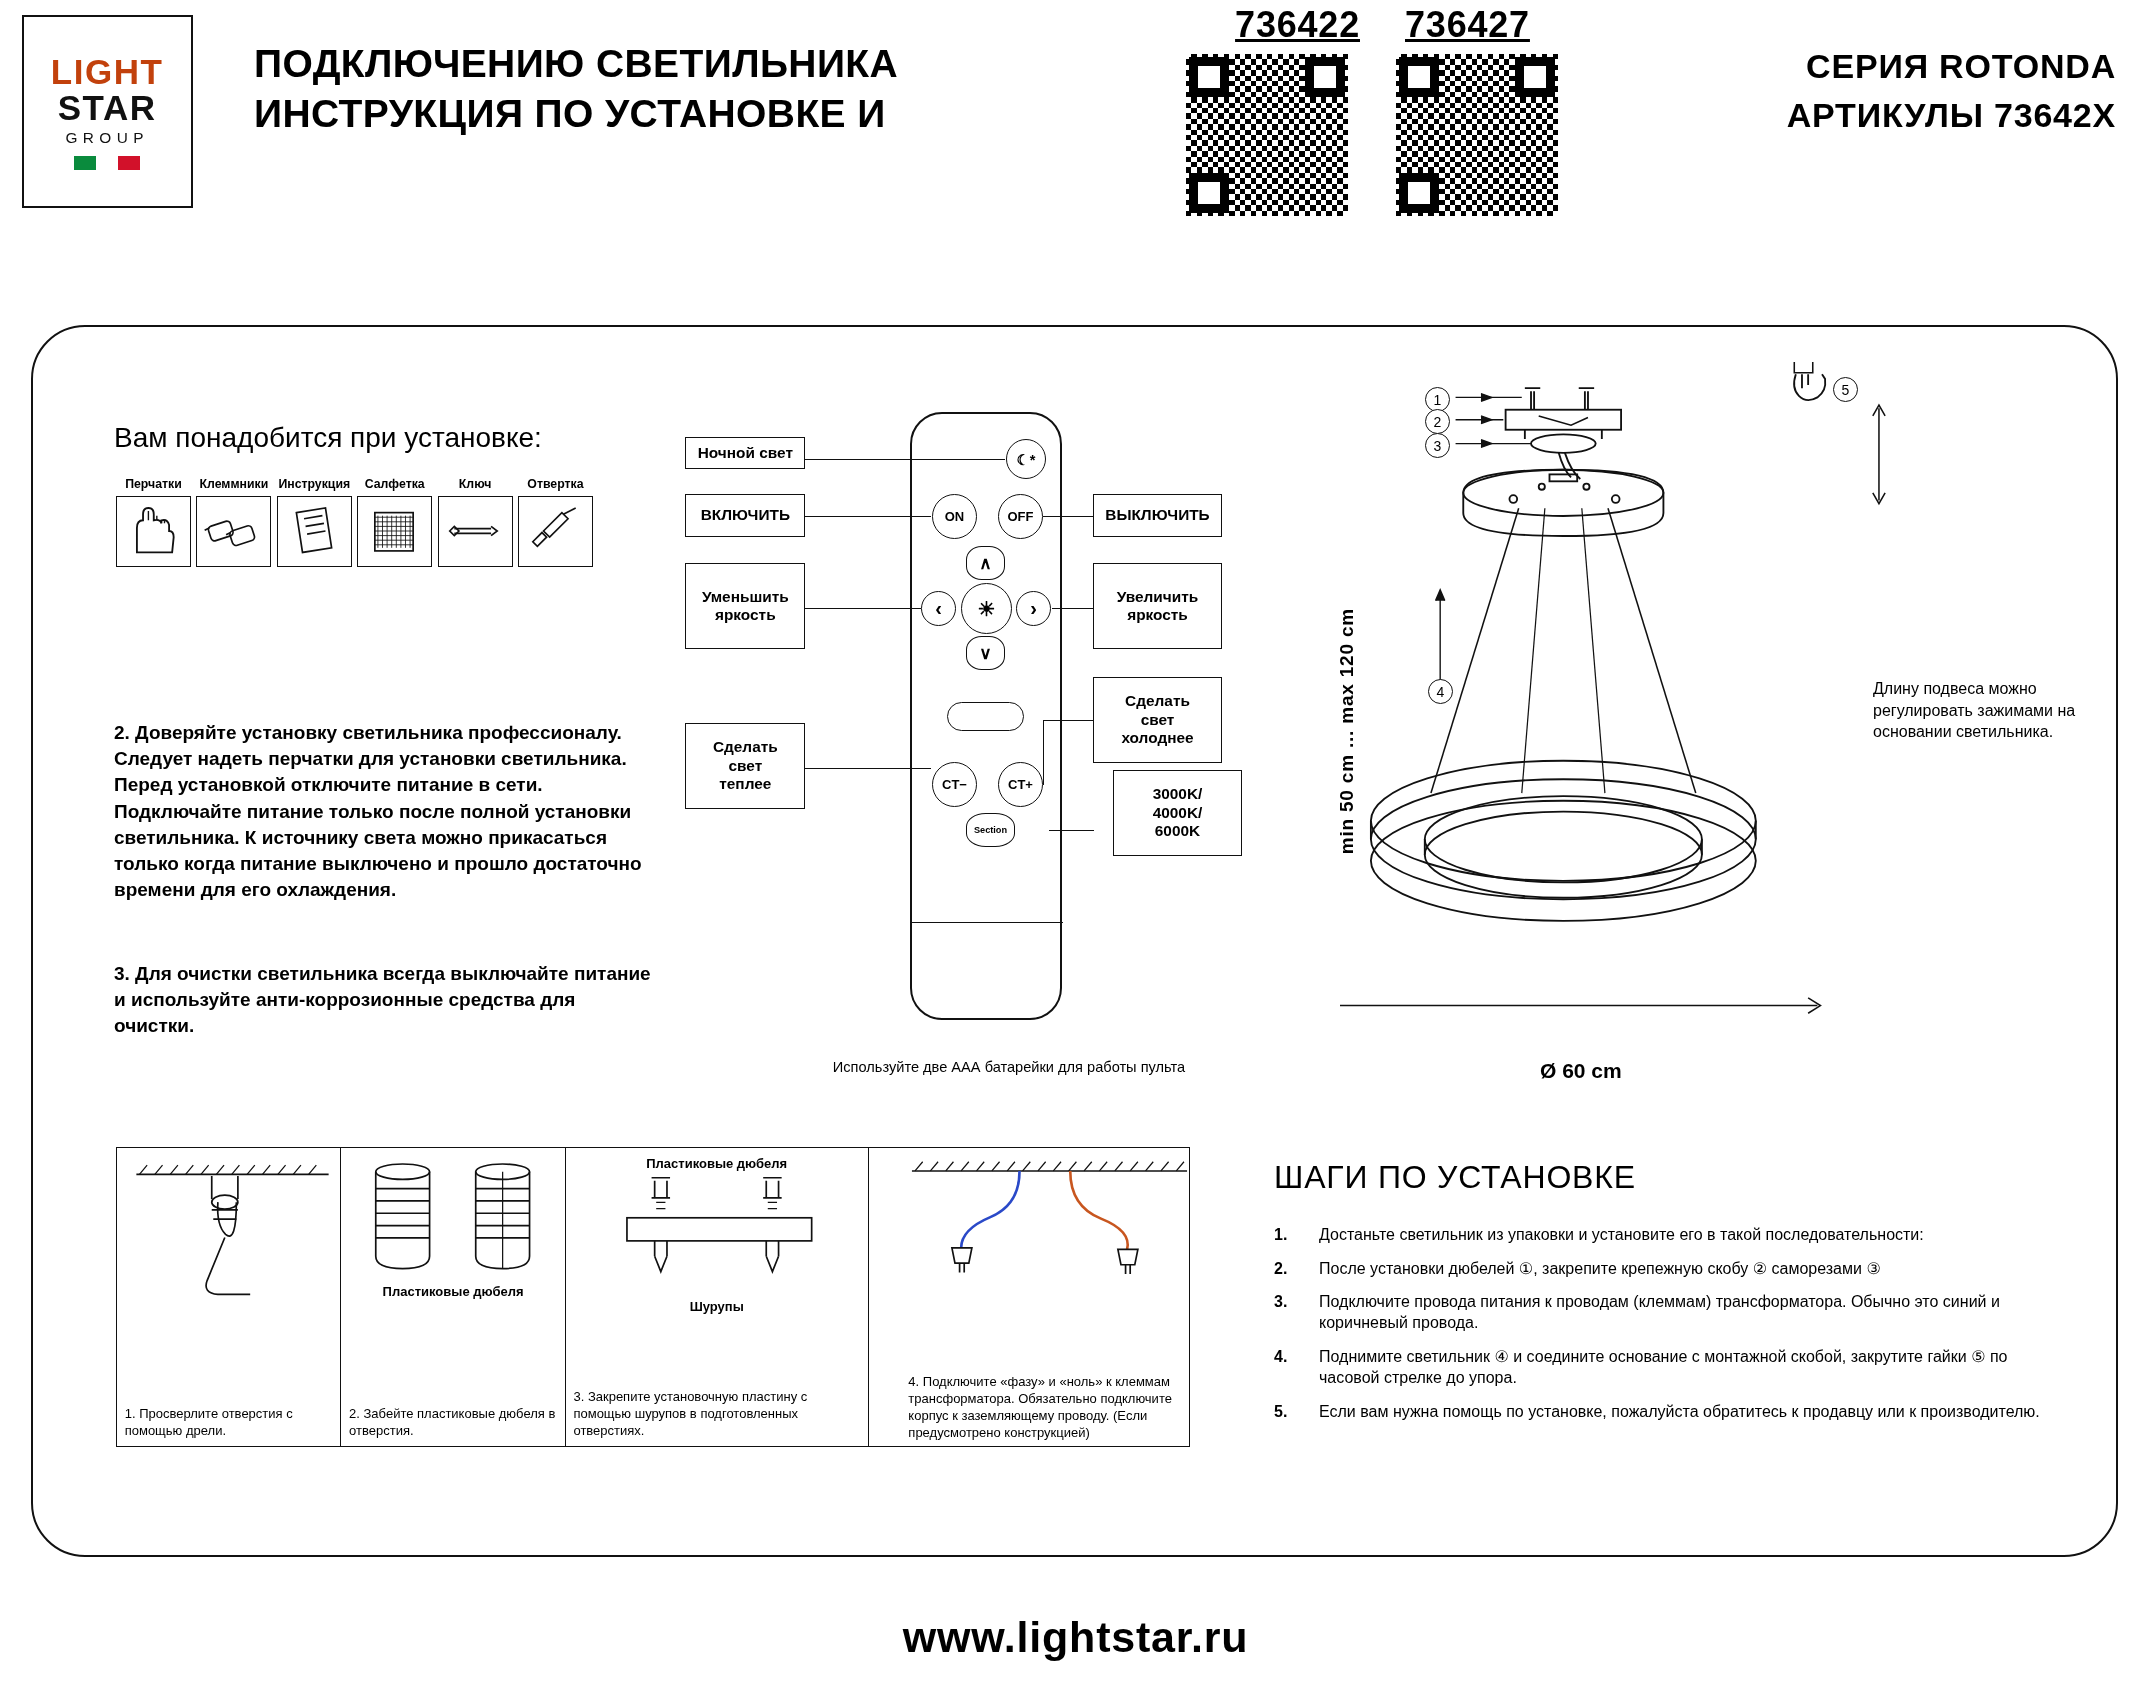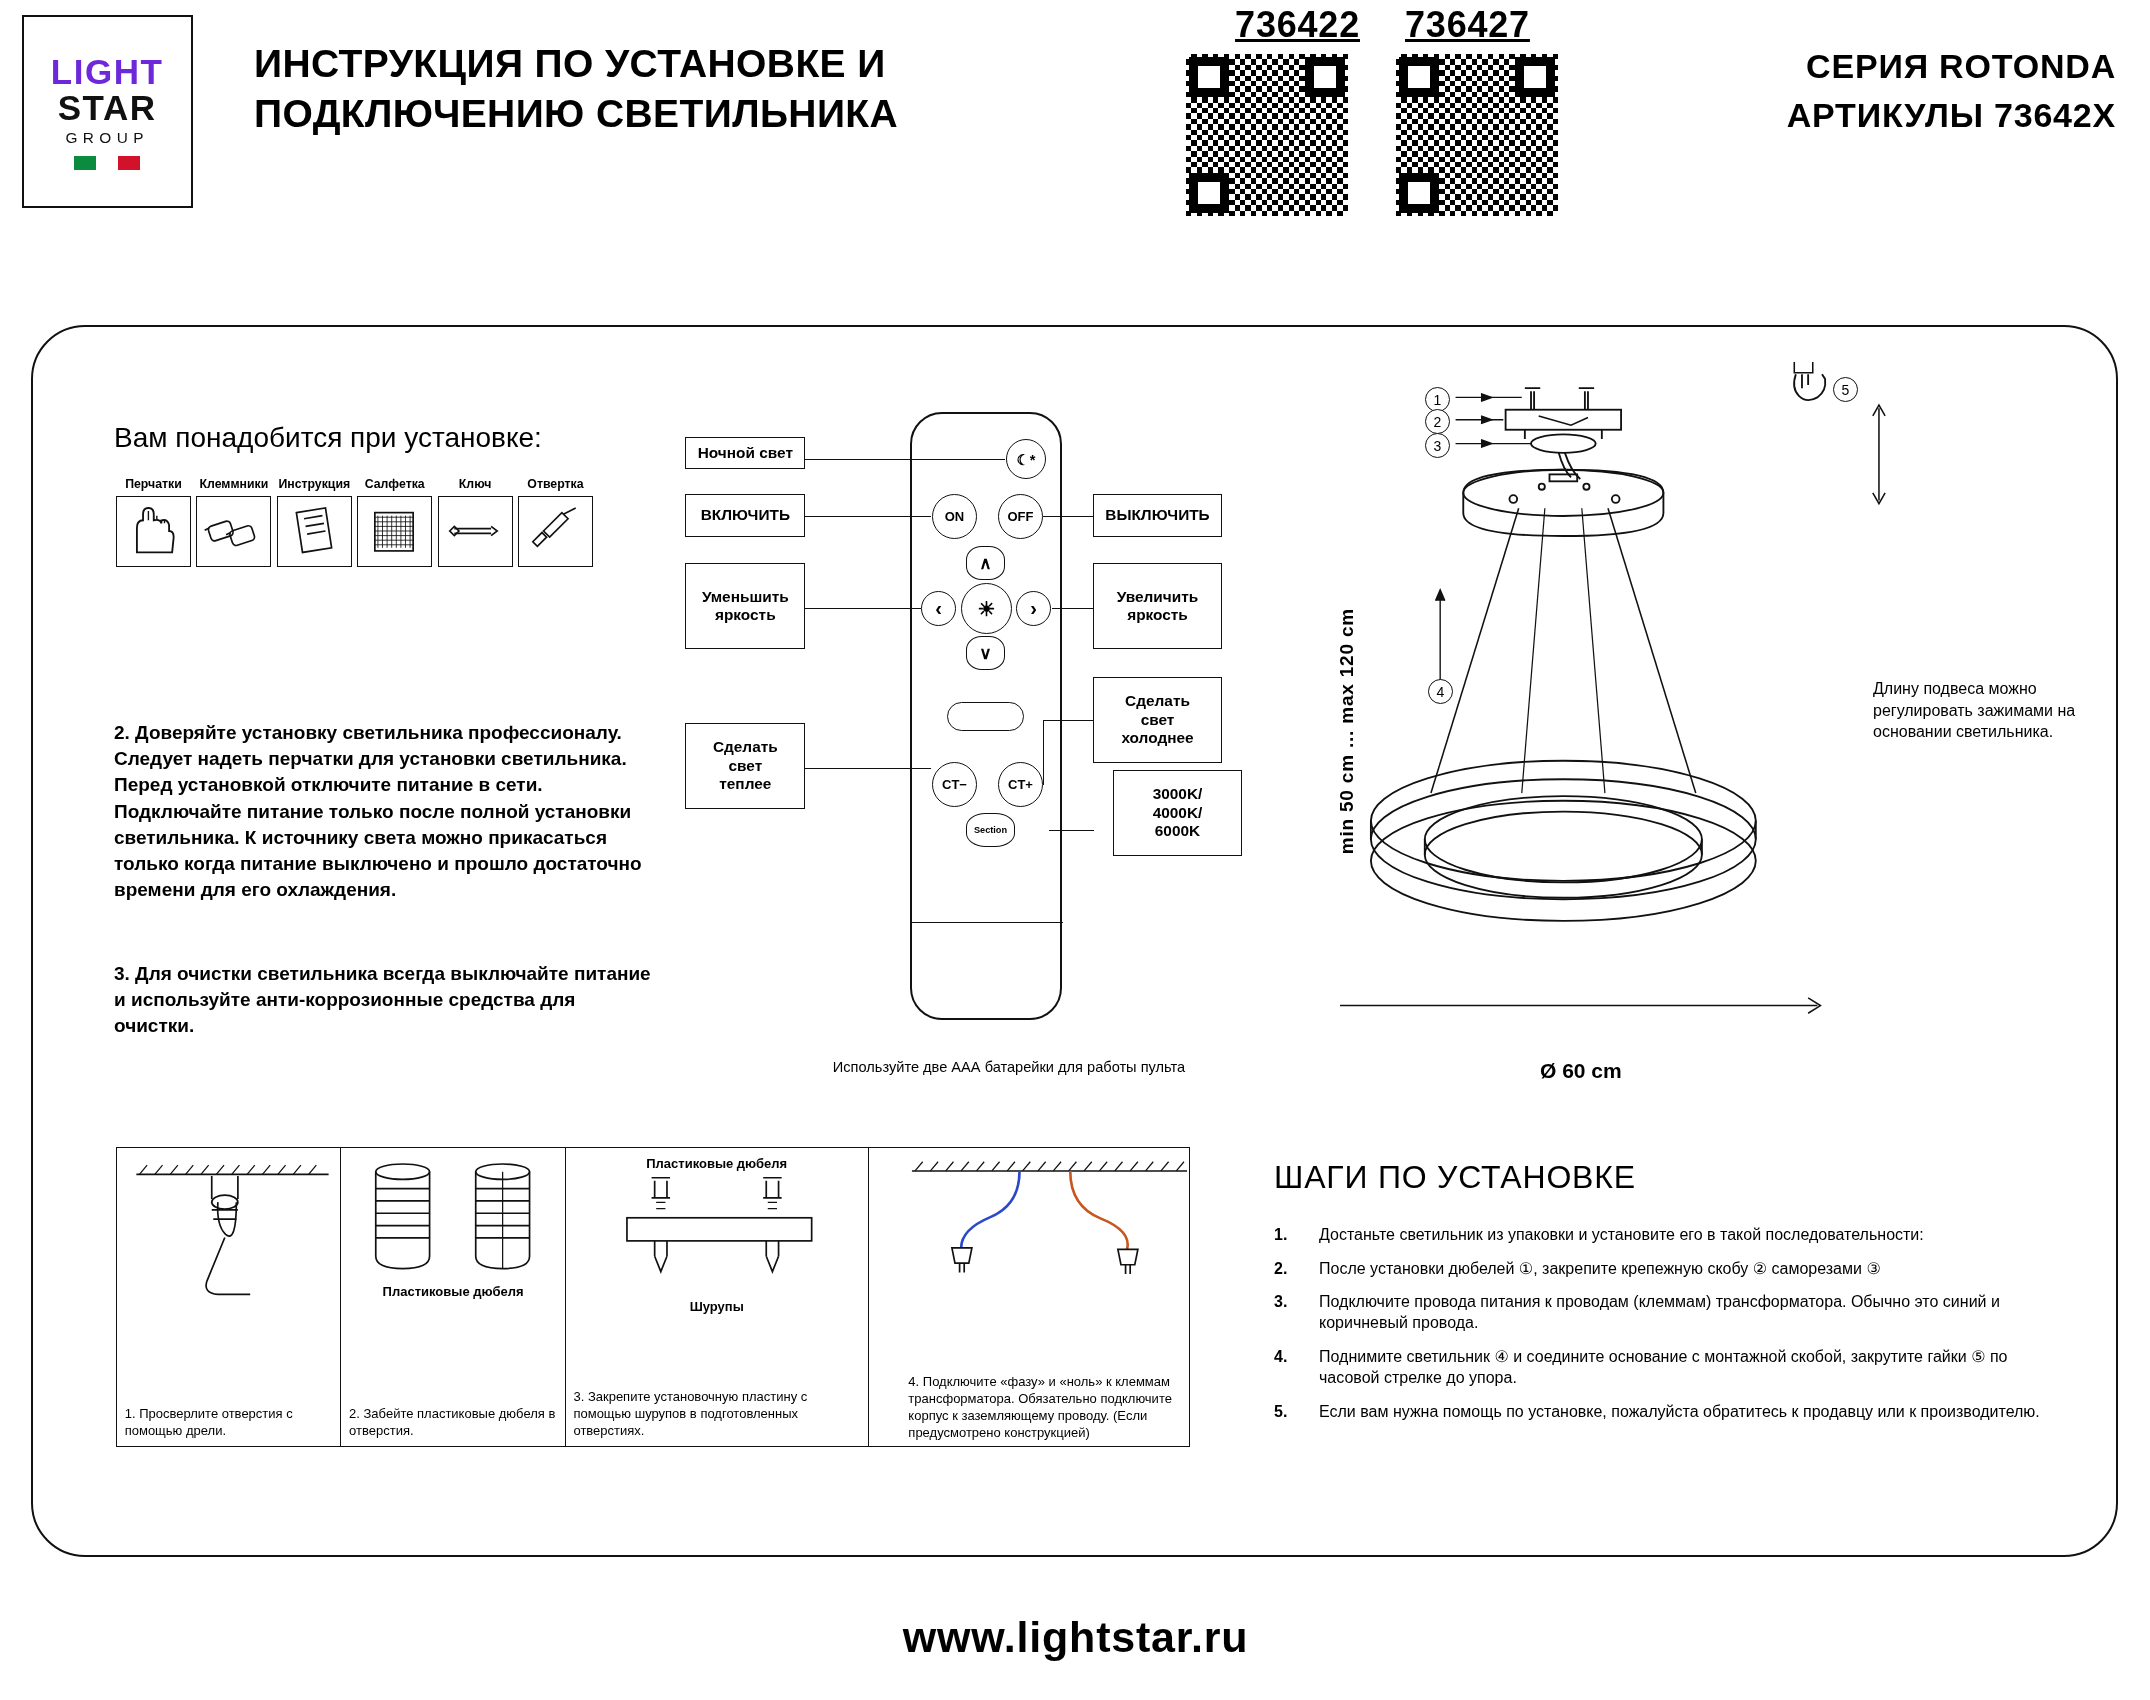--- a/index.html
+++ b/index.html
@@ -40,21 +40,21 @@
     display: flex;
     flex-direction: column;
     align-items: center;
     justify-content: center;
   }
   .logo-light {
     font-size: 35px;
     font-weight: bold;
     letter-spacing: 1.5px;
     line-height: 1.02;
-    color: #6d28d9;
+    color: #c2410c;
   }
   .logo-star {
     font-size: 35px;
     font-weight: bold;
     letter-spacing: 1.5px;
     line-height: 1.02;
     color: #111;
   }
   .logo-group {
     font-size: 15.4px;
@@ -399,22 +399,22 @@
       <div class="logo-star">STAR</div>
       <div class="logo-group">GROUP</div>
       <div class="logo-flag">
         <i class="flag-g"></i>
           <i class="flag-w"></i>
           <i class="flag-r"></i>
       </div>
     </div>
 
     <div class="header-title">
+      <span>ПОДКЛЮЧЕНИЮ СВЕТИЛЬНИКА</span>
       <span>ИНСТРУКЦИЯ ПО УСТАНОВКЕ И</span>
-      <span>ПОДКЛЮЧЕНИЮ СВЕТИЛЬНИКА</span>
     </div>
 
     <div class="codes">
       <div class="code-pair">
         <span>736422</span>
         <span>736427</span>
       </div>
     </div>
 
     <div class="qr-wrap">

